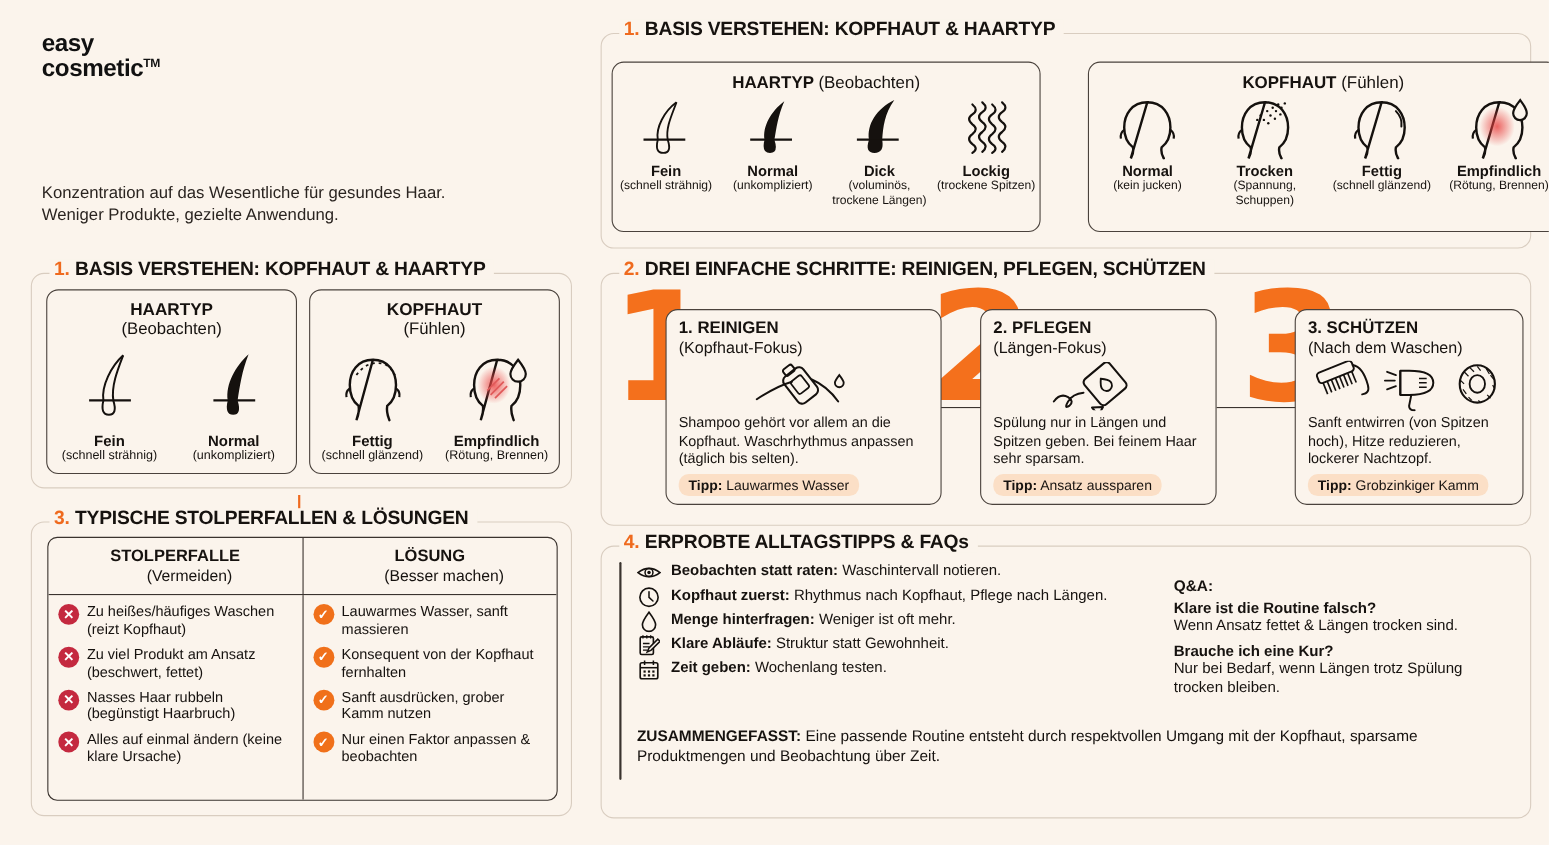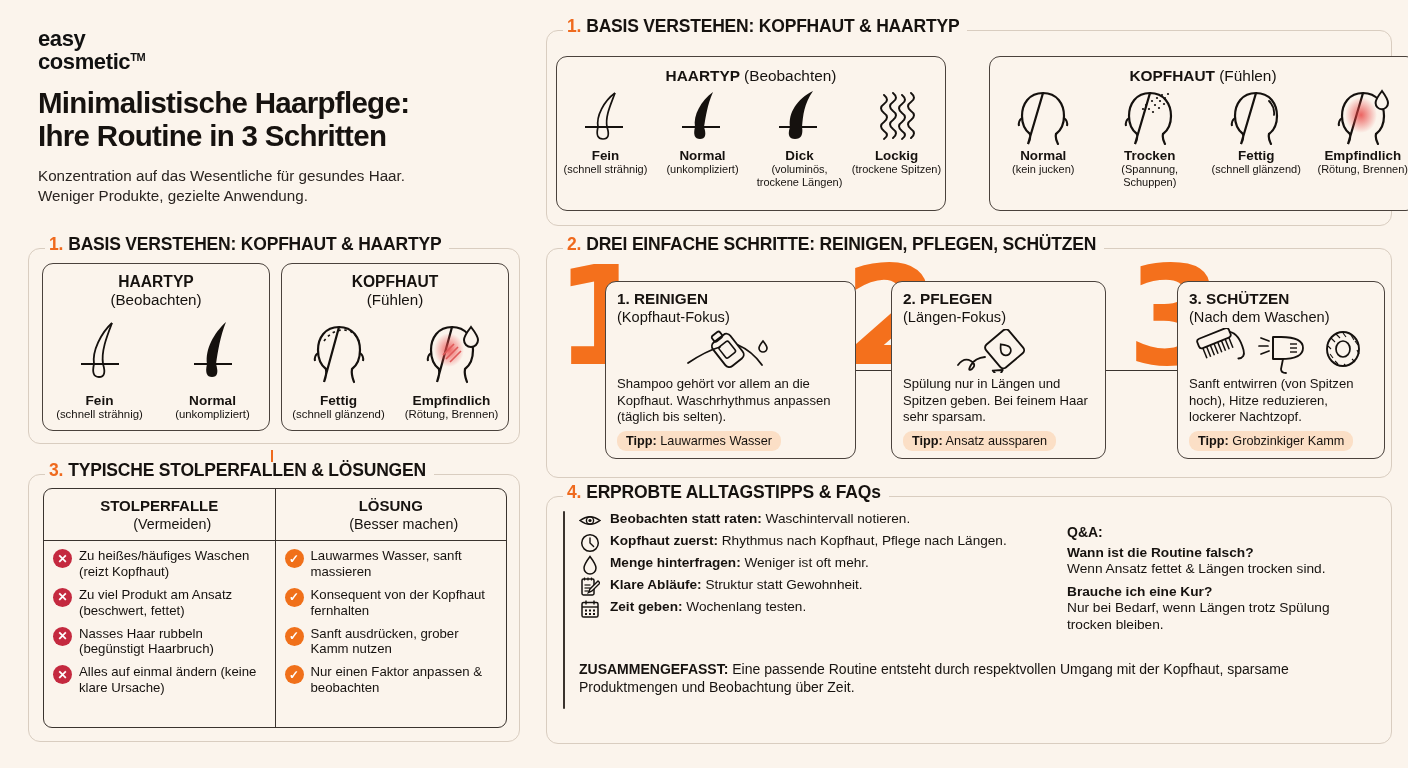--- a/index.html
+++ b/index.html
@@ -128,24 +128,20 @@
   svg { display:block; }
 </style>
 </head>
 <body>
 
 <div class="page">
 
   <div class="logo">
     <span>easy</span><br>
     <span>cosmetic</span><sup>TM</sup>
-  </div>
-  <div class="headline">
-    <div>Minimalistische Haarpflege:</div>
-    <div>Ihre Routine in 3 Schritten</div>
   </div>
   <div class="subhead">
     <div>Konzentration auf das Wesentliche für gesundes Haar.</div>
     <div>Weniger Produkte, gezielte Anwendung.</div>
   </div>
 
   <div class="sect" id="left-sec1">
     <div class="sect-title">
       <span class="num">1.</span>
       <span>BASIS VERSTEHEN: KOPFHAUT &amp; HAARTYP</span>
@@ -609,21 +605,21 @@
                 <rect x="13" y="14" width="2" height="2"></rect>
               </g>
             </svg>
         </span>
         <span class="tx"><b>Zeit geben:</b><span> Wochenlang testen.</span></span>
       </div>
     </div>
 
     <div class="qa">
       <div class="qh">Q&amp;A:</div>
-      <div class="q">Wann ist die Routine falsch?</div>
+      <div class="q">Klare ist die Routine falsch?</div>
       <div class="a">Wenn Ansatz fettet &amp; Längen trocken sind.</div>
       <div class="q">Brauche ich eine Kur?</div>
       <div class="a">Nur bei Bedarf, wenn Längen trotz Spülung trocken bleiben.</div>
     </div>
 
     <div class="summary">
       <b>ZUSAMMENGEFASST:</b><span> Eine passende Routine entsteht durch respektvollen Umgang mit der Kopfhaut, sparsame Produktmengen und Beobachtung über Zeit.</span>
     </div>
   </div>
 

